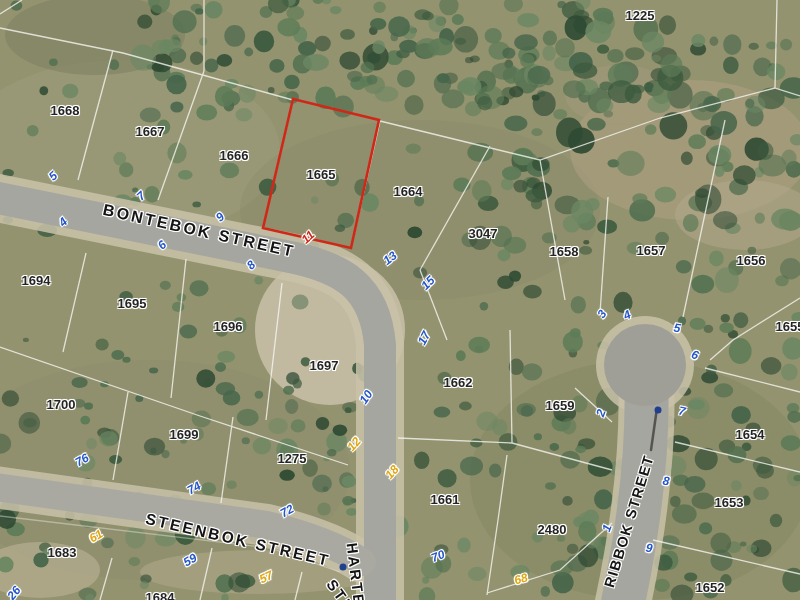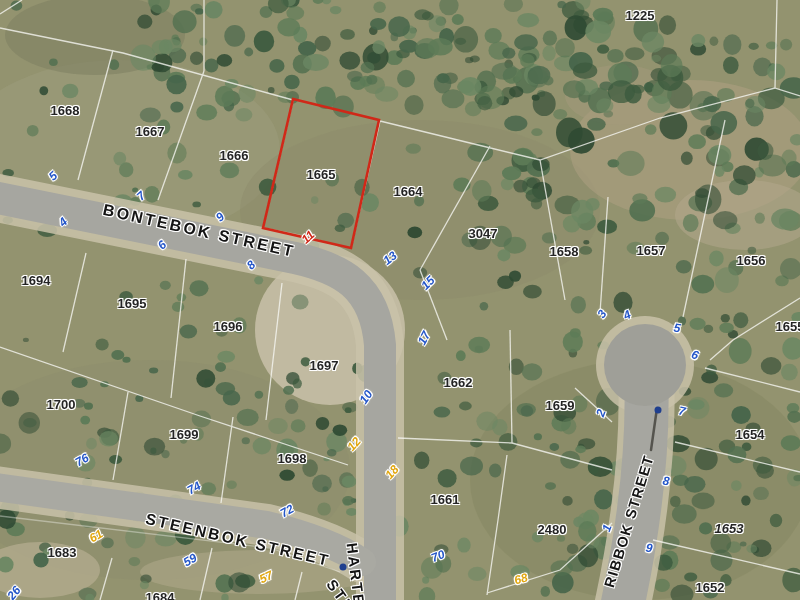--- a/index.html
+++ b/index.html
@@ -687,25 +687,25 @@
       <span class="lbl lot" style="left: 751px; top: 260px; transform: translate(-50%, -50%) rotate(0deg);">1656</span>
       <span class="lbl lot" style="left: 790px; top: 326px; transform: translate(-50%, -50%) rotate(0deg);">1655</span>
       <span class="lbl lot" style="left: 36px; top: 280px; transform: translate(-50%, -50%) rotate(0deg);">1694</span>
       <span class="lbl lot" style="left: 132px; top: 303px; transform: translate(-50%, -50%) rotate(0deg);">1695</span>
       <span class="lbl lot" style="left: 228px; top: 326px; transform: translate(-50%, -50%) rotate(0deg);">1696</span>
       <span class="lbl lot" style="left: 324px; top: 351px; transform: translate(-50%, -50%) rotate(0deg); margin-top: 14px;">1697</span>
       <span class="lbl lot" style="left: 458px; top: 382px; transform: translate(-50%, -50%) rotate(0deg); text-align: center;">1662</span>
       <span class="lbl lot" style="left: 560px; top: 405px; transform: translate(-50%, -50%) rotate(0deg);">1659</span>
       <span class="lbl lot" style="left: 61px; top: 404px; transform: translate(-50%, -50%) rotate(0deg);">1700</span>
       <span class="lbl lot" style="left: 184px; top: 434px; transform: translate(-50%, -50%) rotate(0deg);">1699</span>
-      <span class="lbl lot" style="left: 292px; top: 458px; transform: translate(-50%, -50%) rotate(0deg);">1698</span>
+      <span class="lbl lot" style="left: 292px; top: 458px; transform: translate(-50%, -50%) rotate(0deg);">1275</span>
       <span class="lbl lot" style="left: 445px; top: 499px; transform: translate(-50%, -50%) rotate(0deg);">1661</span>
       <span class="lbl lot" style="left: 552px; top: 529px; transform: translate(-50%, -50%) rotate(0deg);">2480</span>
       <span class="lbl lot" style="left: 750px; top: 418px; transform: translate(-50%, -50%) rotate(0deg); margin-top: 16px;">1654</span>
-      <span class="lbl lot" style="left: 729px; top: 528px; transform: translate(-50%, -50%) rotate(0deg); font-style: italic;">1653</span>
+      <span class="lbl lot" style="left: 729px; top: 502px; transform: translate(-50%, -50%) rotate(0deg);">1653</span>
       <span class="lbl lot" style="left: 710px; top: 587px; transform: translate(-50%, -50%) rotate(0deg);">1652</span>
       <span class="lbl lot" style="left: 62px; top: 552px; transform: translate(-50%, -50%) rotate(0deg);">1683</span>
       <span class="lbl lot" style="left: 160px; top: 597px; transform: translate(-50%, -50%) rotate(0deg);">1684</span>
     </div>
 
   <div class="layer">
 
   <span class="lbl num" style="left: 53px; top: 176px; transform: translate(-50%, -50%) rotate(-42deg);">5</span>
       <span class="lbl num" style="left: 141px; top: 196px; transform: translate(-50%, -50%) rotate(-42deg);">7</span>
       <span class="lbl num" style="left: 220px; top: 217px; transform: translate(-50%, -50%) rotate(-42deg);">9</span>

